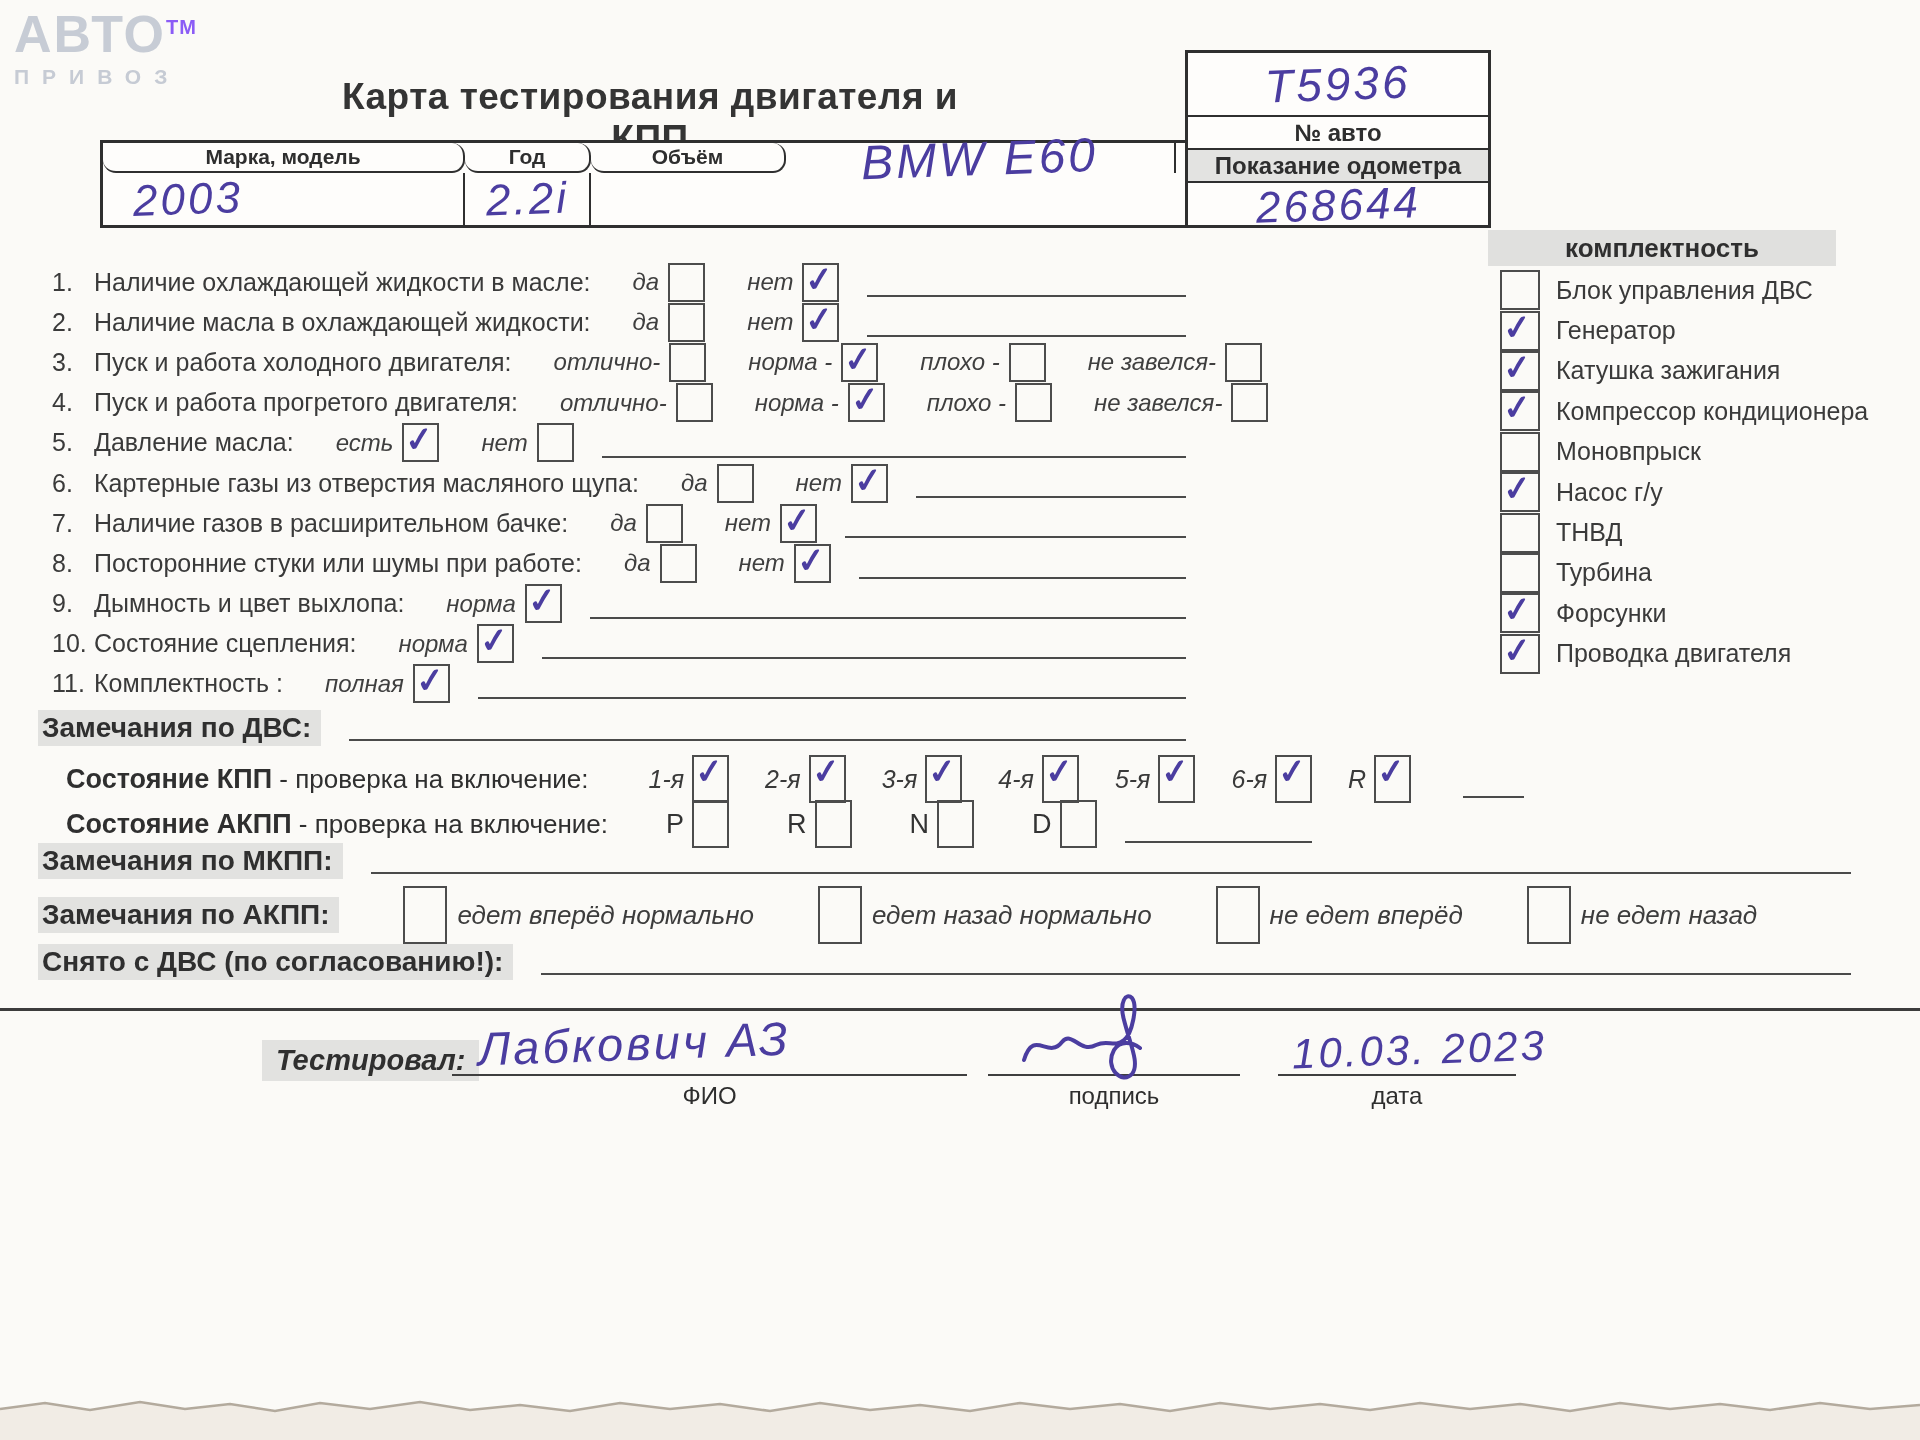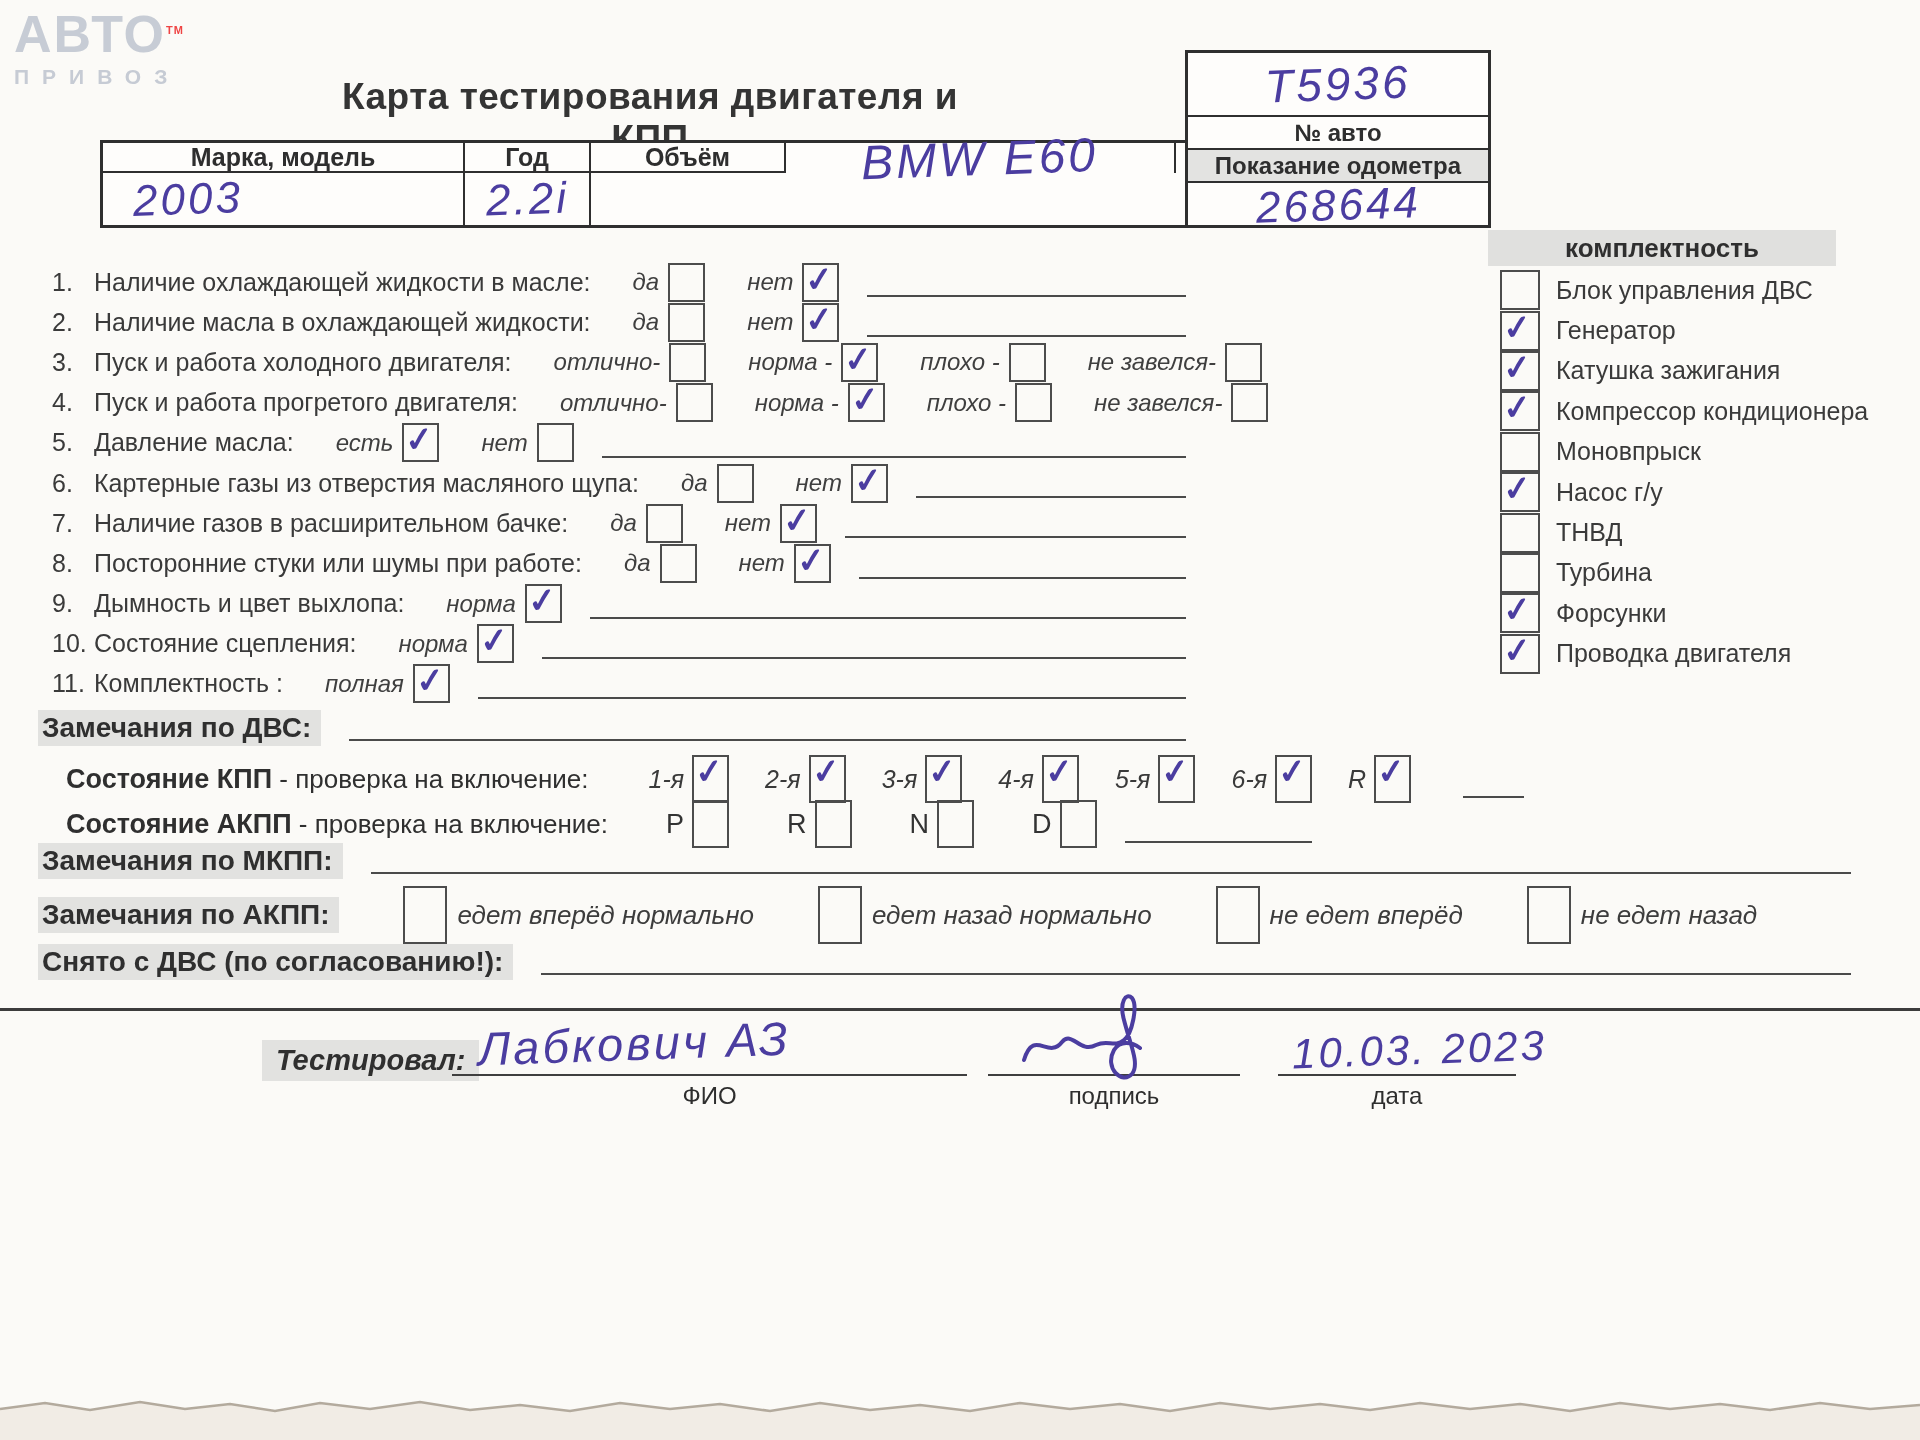--- a/index.html
+++ b/index.html
@@ -3,32 +3,32 @@
 <meta charset="utf-8">
 <style>
   html,body{margin:0;padding:0;}
   body{width:1920px;height:1440px;position:relative;background:#fbfaf7;overflow:hidden;
        font-family:"Liberation Sans",sans-serif;color:#333;}
   .abs{position:absolute;}
 
   
   .logo{top:8px;left:14px;line-height:1;}
   .logo-top{font-weight:bold;font-size:52px;color:#c7ccd5;letter-spacing:2px;}
-  .logo-top sup{font-size:11px;color:#ef4444;letter-spacing:1px;}
+  .logo-top sup{font-size:20px;color:#8b5cf6;letter-spacing:1px;}
   .logo-bottom{font-size:21px;color:#c6cbd4;letter-spacing:13px;margin-top:6px;font-weight:bold;}
 
   
   .title{top:76px;left:300px;width:700px;text-align:center;font-size:37px;font-weight:bold;
          color:#343434;letter-spacing:.5px;}
 
   
   .htable{top:140px;left:100px;width:1085px;border:3px solid #2f2f2f;display:grid;
           grid-template-columns:362px 126px 195px 390px;grid-template-rows:30px 52px;background:#fefdfb;}
   .hcell{border-right:2.5px solid #2f2f2f;border-bottom:2.5px solid #2f2f2f;display:flex;
-         align-items:center;justify-content:center;font-weight:bold;font-size:25px;color:#2e2e2e;}
+         align-items:center;justify-content:center;font-weight:bold;font-size:21px;color:#2e2e2e;border-radius:13px;}
   .vcell{border-right:2.5px solid #2f2f2f;display:flex;align-items:center;justify-content:center;overflow:visible;}
   .hcell:nth-child(4),.vcell:last-child{border-right:none;}
   .vcell:nth-child(5){justify-content:flex-start;padding-left:30px;}
 
   
   .carbox{top:50px;left:1185px;width:300px;height:172px;border:3px solid #2f2f2f;background:#fefdfb;}
   .carbox .r1{height:62px;border-bottom:2.5px solid #2f2f2f;display:flex;align-items:center;justify-content:center;}
   .carbox .r2{height:31px;border-bottom:2.5px solid #2f2f2f;display:flex;align-items:center;justify-content:center;
               font-weight:bold;font-size:24px;color:#2e2e2e;}
   .carbox .r3{height:31px;border-bottom:2.5px solid #2f2f2f;display:flex;align-items:center;justify-content:center;

